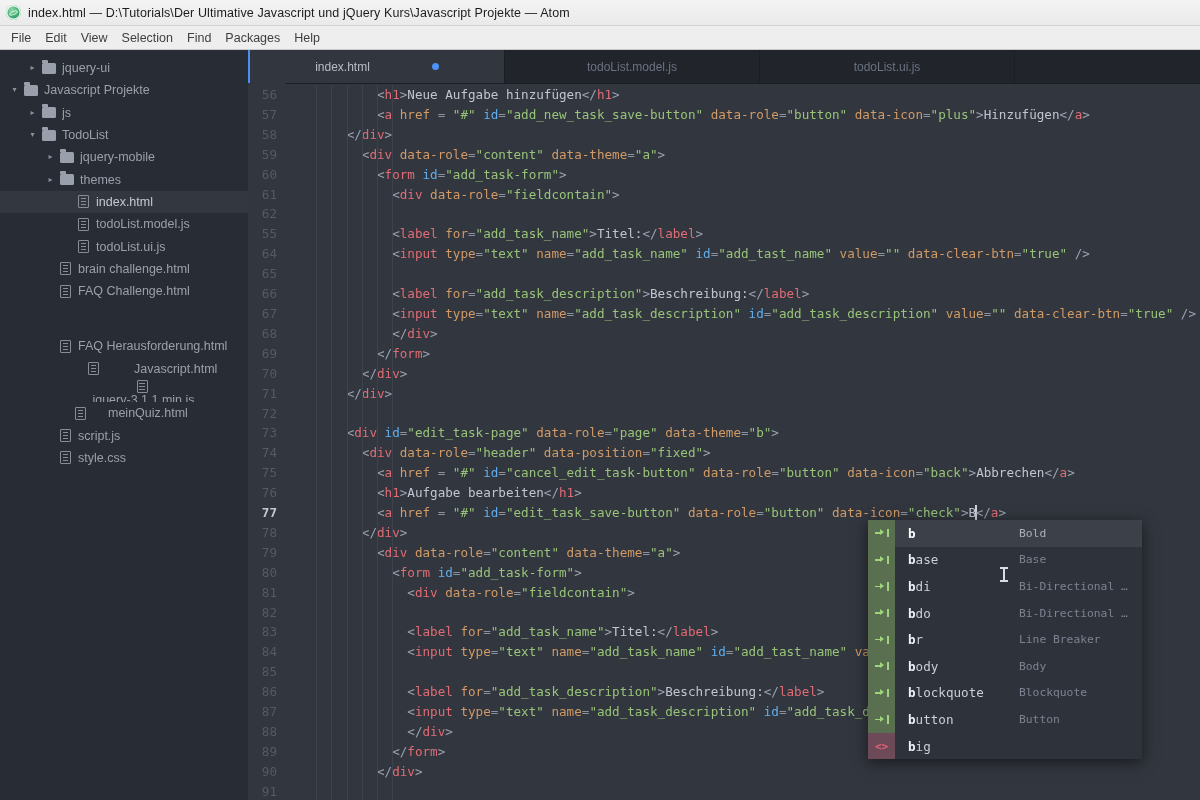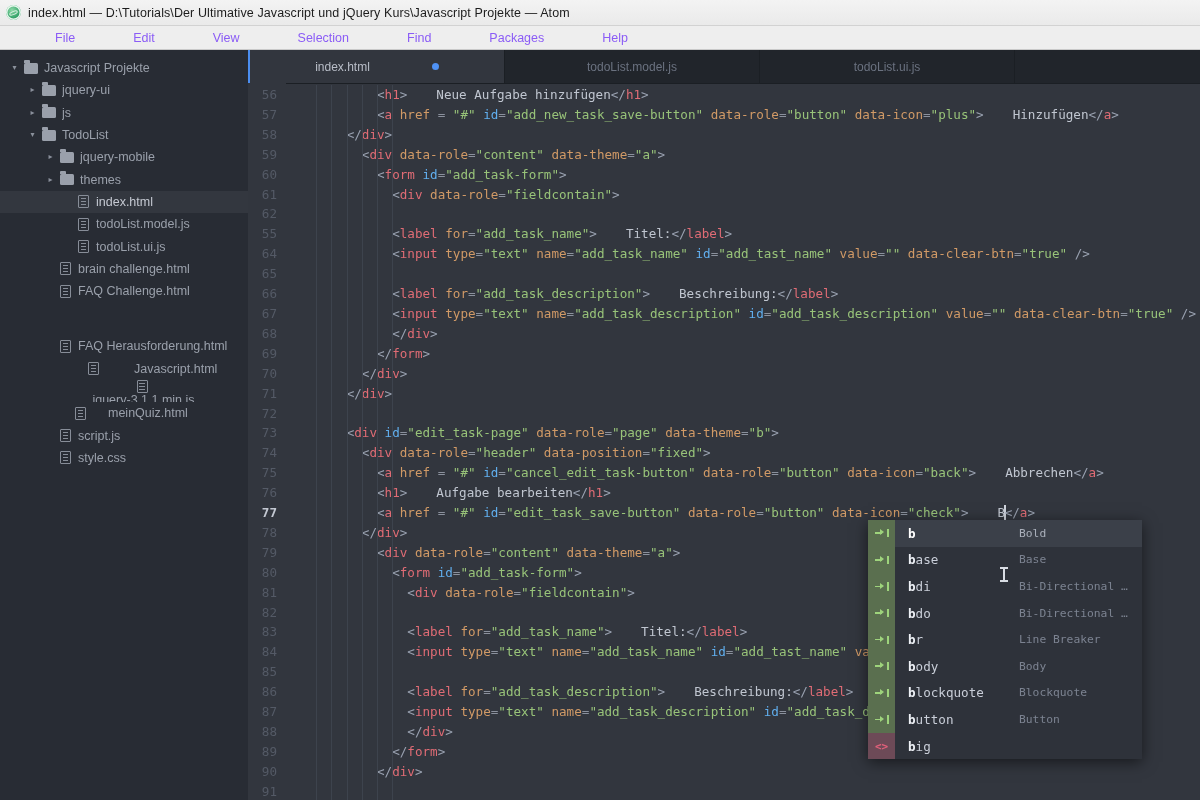--- a/index.html
+++ b/index.html
@@ -48,22 +48,22 @@
   .menubar {
     position: absolute; top: 26px; left: 0;
     width: 1200px; height: 24px;
     background: #eeeeee;
     border-bottom: 1px solid #c9c9c9;
     display: flex; align-items: center;
     padding-left: 4px;
     box-sizing: border-box;
   }
   .menu-item {
-    font-size: 12.5px; color: #8b5cf6;
-    padding: 3px 7px; white-space: nowrap; cursor: default; margin-left: 44px;
+    font-size: 12.5px; color: #404040;
+    padding: 3px 7px; white-space: nowrap; cursor: default;
   }
 
   
   .workspace {
     position: absolute; top: 50px; left: 0;
     width: 1200px; height: 750px;
     display: flex;
   }
 
   
@@ -188,21 +188,21 @@
     top: 2px; bottom: 0;
     width: 1px; background: #3d434d;
   }
 
   
   .t-punc   { color: #9aa2b1; }
   .t-tag    { color: #e06c75; }
   .t-attr   { color: #d19a66; }
   .t-attrid { color: #61afef; }
   .t-str    { color: #98c379; }
-  .t-text   { color: #c0c6d0; margin-left: 29px; }
+  .t-text   { color: #c0c6d0; }
   .t-eq     { color: #8b919d; }
 
   
   .caret {
     display: inline-block;
     width: 1.5px; height: 15px;
     background: #cfd4dd;
     vertical-align: -3px;
     margin: 0 -1px;
   }
@@ -304,29 +304,29 @@
       <div class="menu-item">View</div>
       <div class="menu-item">Selection</div>
       <div class="menu-item">Find</div>
       <div class="menu-item">Packages</div>
       <div class="menu-item">Help</div>
     </div>
 
   <div class="workspace">
 
     <div class="sidebar" id="sidebar">
+        <div class="tree-row" style="padding-left: 27px;">
+          <span class="twisty closed"></span>
+          <span class="folder-icon" style="margin-left: 4px;"></span>
+          <span class="tree-label">jquery-ui</span>
+        </div>
         <div class="tree-row" style="padding-left: 9px;">
           <span class="twisty open"></span>
           <span class="folder-icon" style="margin-left: 4px;"></span>
           <span class="tree-label">Javascript Projekte</span>
-        </div>
-        <div class="tree-row" style="padding-left: 27px;">
-          <span class="twisty closed"></span>
-          <span class="folder-icon" style="margin-left: 4px;"></span>
-          <span class="tree-label">jquery-ui</span>
         </div>
         <div class="tree-row" style="padding-left: 27px;">
           <span class="twisty closed"></span>
           <span class="folder-icon" style="margin-left: 4px;"></span>
           <span class="tree-label">js</span>
         </div>
         <div class="tree-row" style="padding-left: 27px;">
           <span class="twisty open"></span>
           <span class="folder-icon" style="margin-left: 4px;"></span>
           <span class="tree-label">TodoList</span>

